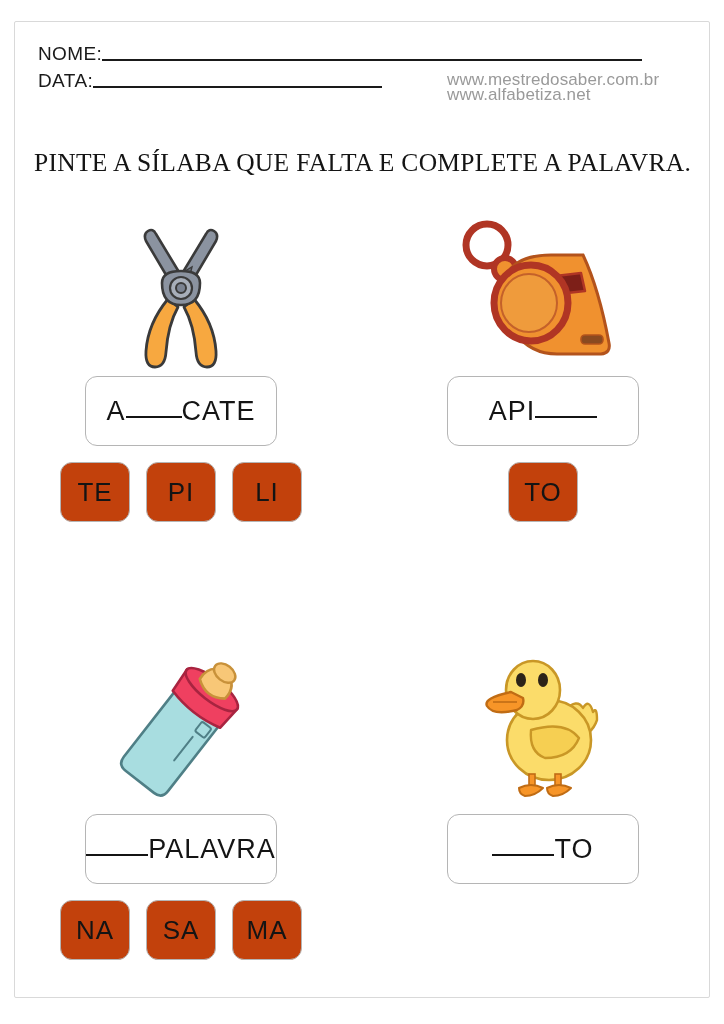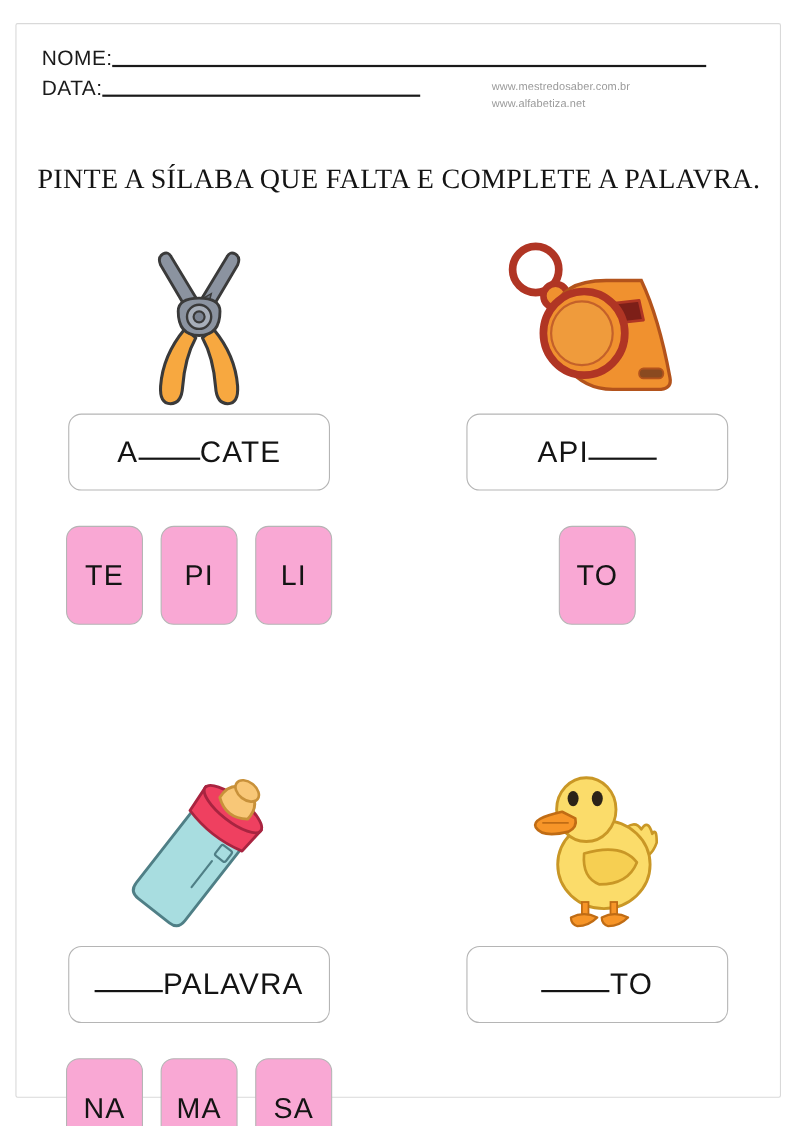--- a/index.html
+++ b/index.html
@@ -59,21 +59,21 @@
     height: 0;
   }
   .rule-nome { width: 540px; }
   .rule-data { width: 289px; }
 
   .site-block {
     position: absolute;
     left: 447px;
     top: 72px;
     font-family: "Liberation Sans", sans-serif;
-    font-size: 10px;
+    font-size: 17px;
     color: #9a9a9a;
     line-height: 15px;
     letter-spacing: 0.1px;
   }
 
   
   .title {
     position: absolute;
     left: 34px;
     top: 148px;
@@ -103,21 +103,21 @@
     align-items: center;
   }
   .art-slot {
     height: 170px;
     width: 100%;
     display: flex;
     align-items: center;
     justify-content: center;
   }
   .word-box {
-    width: 238px;
+    width: 192px;
     height: 70px;
     border: 1.6px solid #b5b5b5;
     border-radius: 12px;
     background: #ffffff;
     display: flex;
     align-items: center;
     justify-content: center;
     box-sizing: border-box;
   }
   .word-text {
@@ -135,29 +135,28 @@
   }
   .blank-3 { width: 56px; }
   .blank-4 { width: 62px; }
   .syllables {
     display: flex;
     gap: 16px;
     margin-top: 16px;
   }
   .syl-box {
     width: 70px;
-    height: 90px;
+    height: 60px;
     border: 1.6px solid #b5b5b5;
     border-radius: 12px;
-    background: #f9a8d4;
+    background: #c2410c;
     display: flex;
     align-items: center;
     justify-content: center;
     box-sizing: border-box;
-    margin-top: 16px;
   }
   .syl-text {
     font-family: "Liberation Sans", sans-serif;
     font-size: 26px;
     color: #141414;
     letter-spacing: 1px;
   }
   .row-gap { height: 122px; }
 </style>
 </head>
@@ -283,24 +282,24 @@
 
         <div class="word-box">
           <span class="word-text"><span></span><span class="blank blank-4"></span><span>PALAVRA</span></span>
         </div>
 
         <div class="syllables">
           <div class="syl-box">
             <span class="syl-text">NA</span>
           </div>
           <div class="syl-box">
+            <span class="syl-text">SA</span>
+          </div>
+          <div class="syl-box">
             <span class="syl-text">MA</span>
-          </div>
-          <div class="syl-box">
-            <span class="syl-text">SA</span>
           </div>
         </div>
       </div>
 
       <div class="exercise">
         <div class="art-slot">
           <svg width="140" height="150" viewBox="0 0 140 150">
 
             <path d="M92 56 Q104 44 110 54 Q116 44 120 58 Q124 52 124 66 Q118 84 98 82 Z" fill="#fbdc6a" stroke="#c99726" stroke-width="2.4" stroke-linejoin="round"></path>
 

